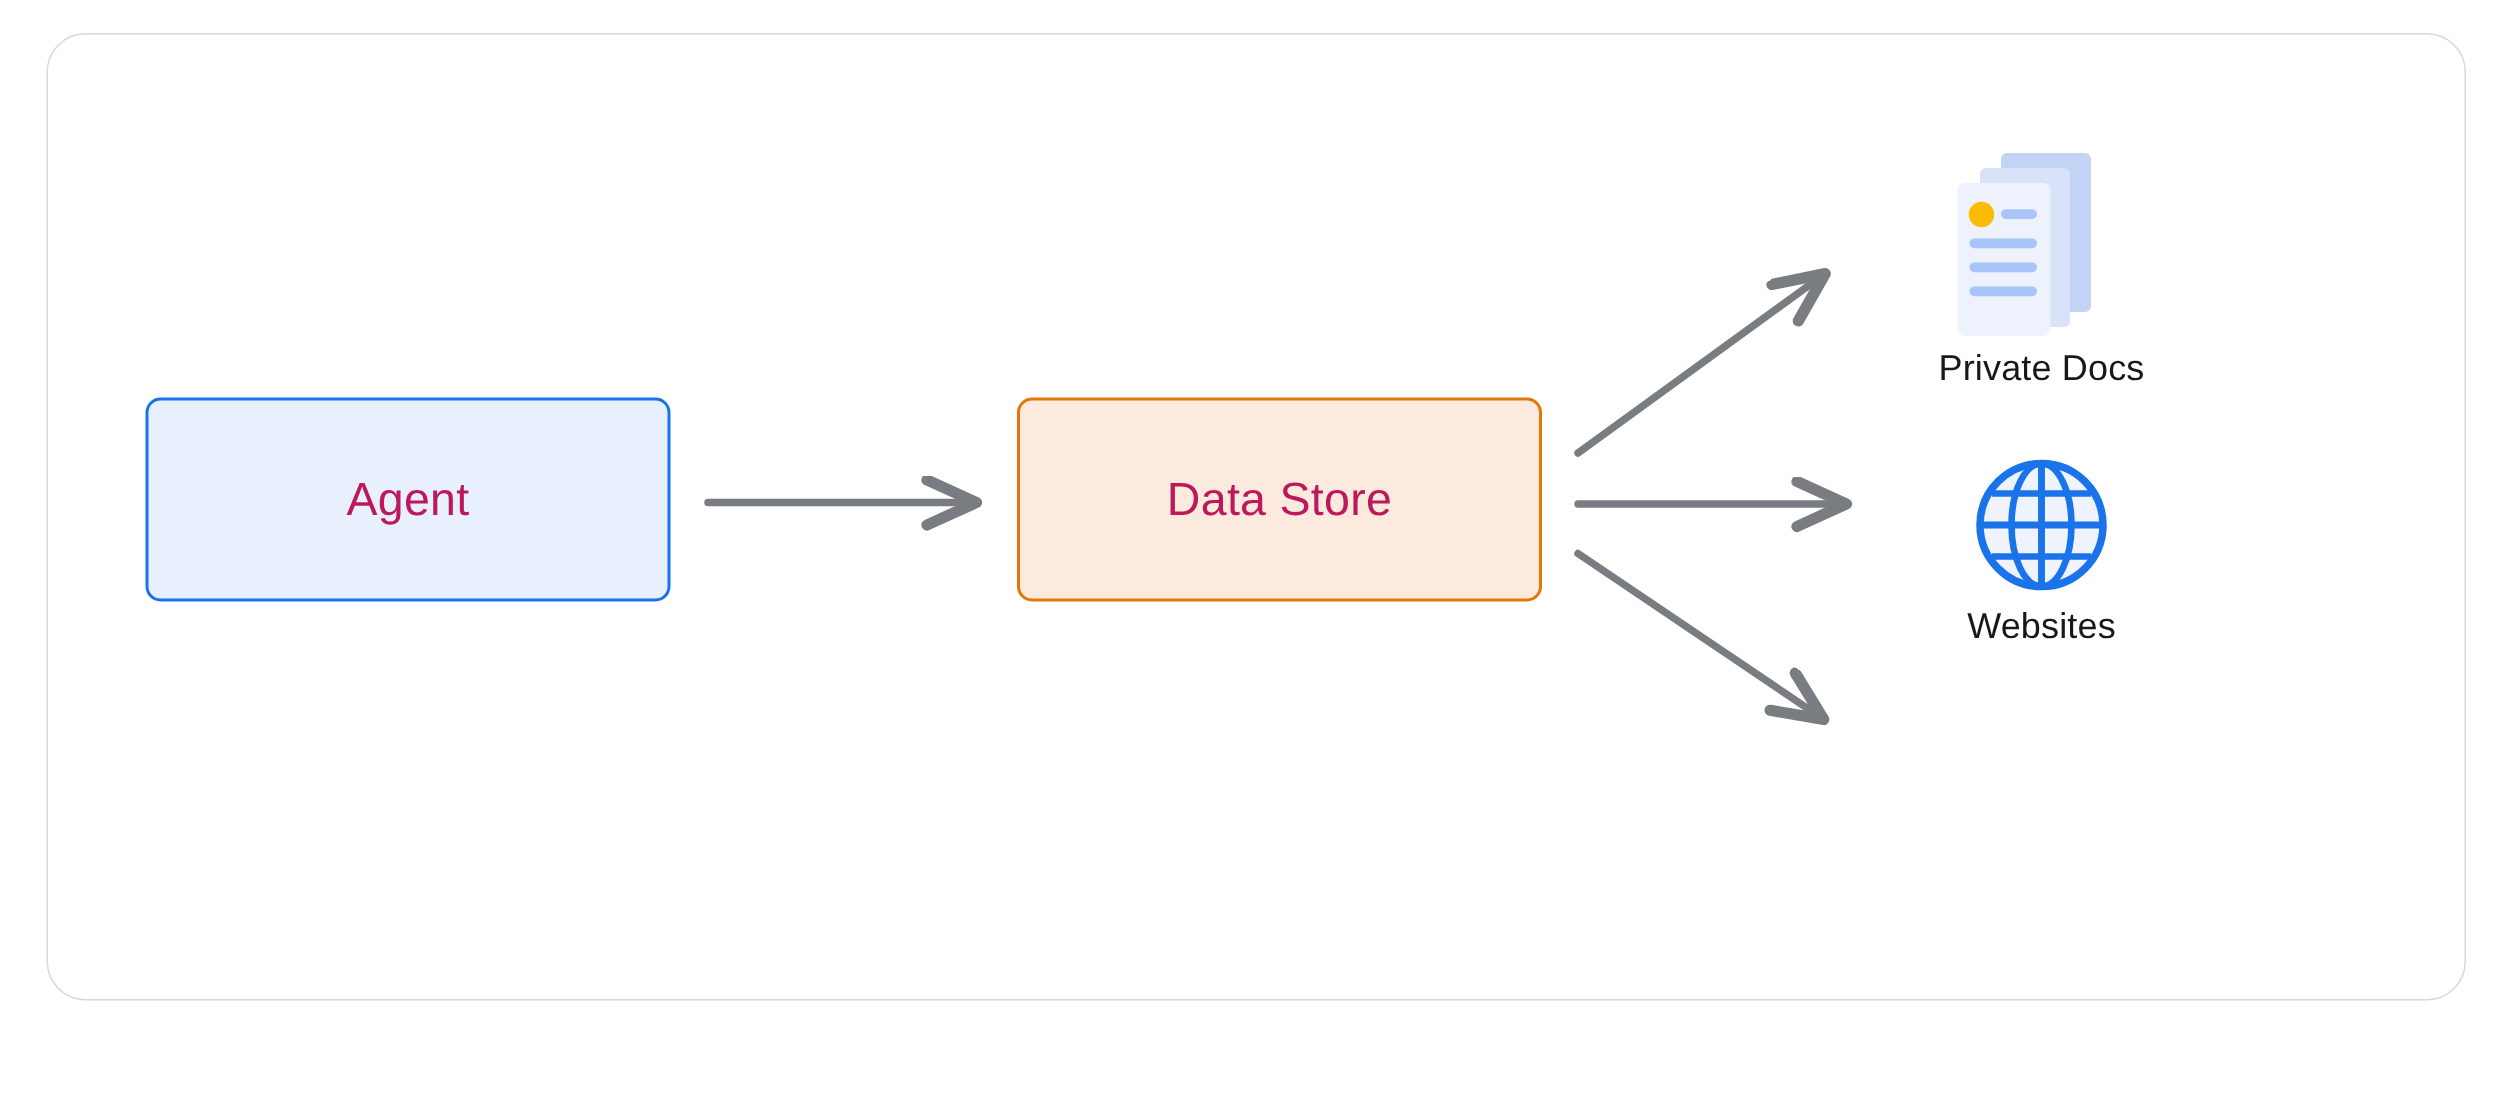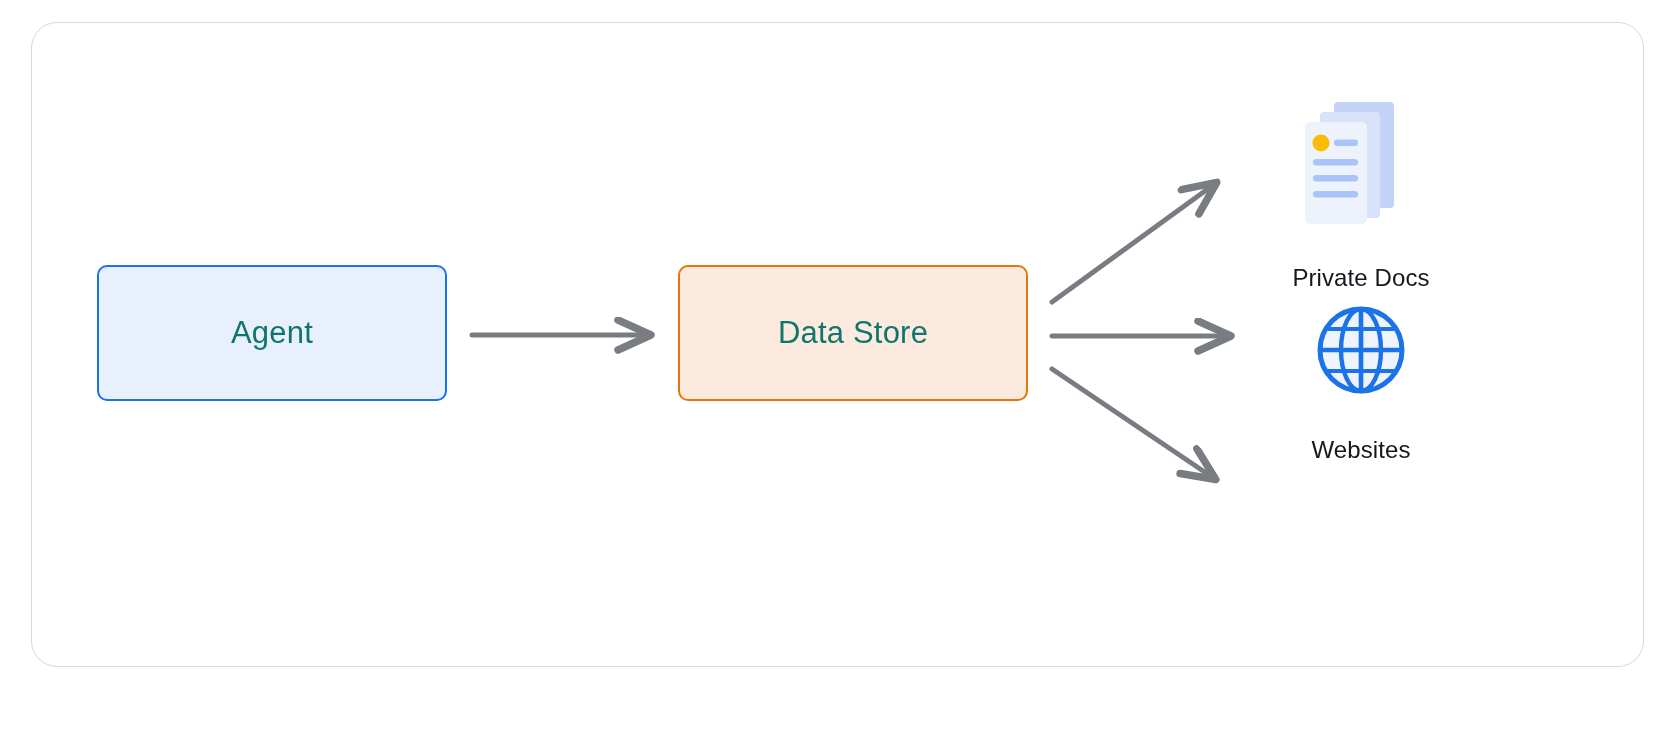--- a/index.html
+++ b/index.html
@@ -38,21 +38,21 @@
     align-items: center;
     justify-content: center;
     border-radius: 10px;
     text-align: center;
   }
 
   .node-label {
     font-size: 31px;
     font-weight: 400;
     letter-spacing: 0.2px;
-    color: #0f766e;
+    color: #be185d;
     line-height: 1.1;
     white-space: nowrap;
   }
 
   #node-agent {
     left: 97px;
     top: 265px;
     width: 350px;
     height: 136px;
     background: #e8f0fe;
@@ -78,21 +78,20 @@
     pointer-events: none;
   }
 
   
   .dest {
     position: absolute;
     display: flex;
     flex-direction: column;
     align-items: center;
     width: 300px;
-    gap: 32px;
   }
 
   .dest-icon {
     display: block;
   }
 
   .dest-label {
     margin-top: 8px;
     font-size: 24px;
     font-weight: 400;

